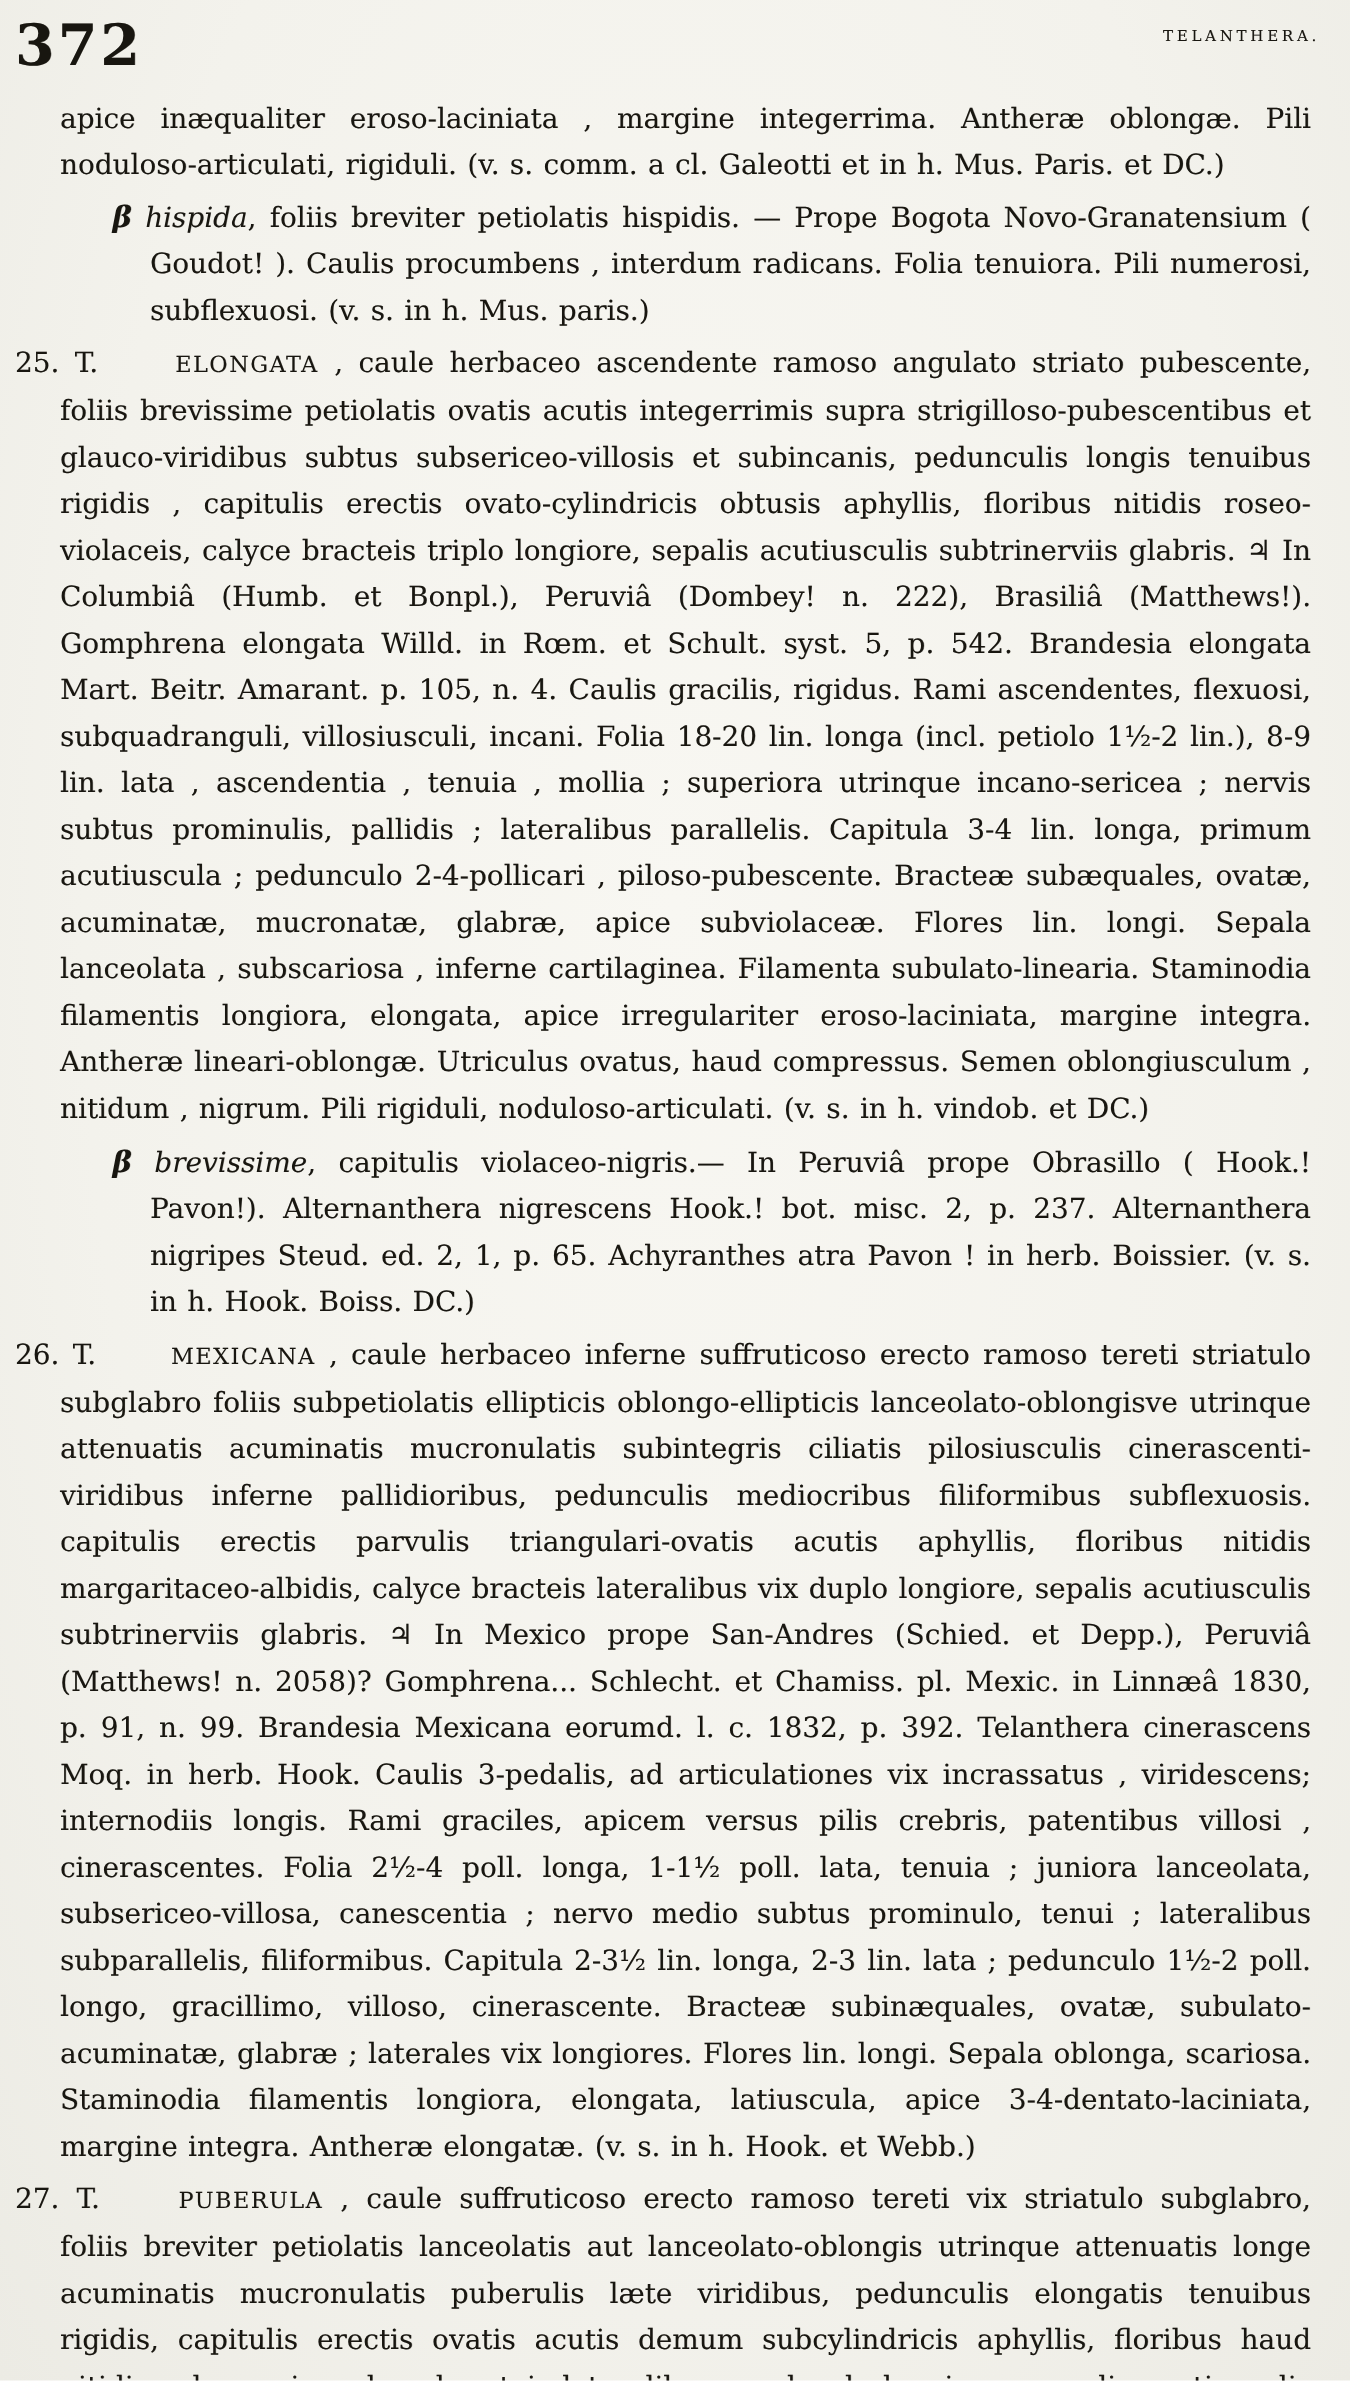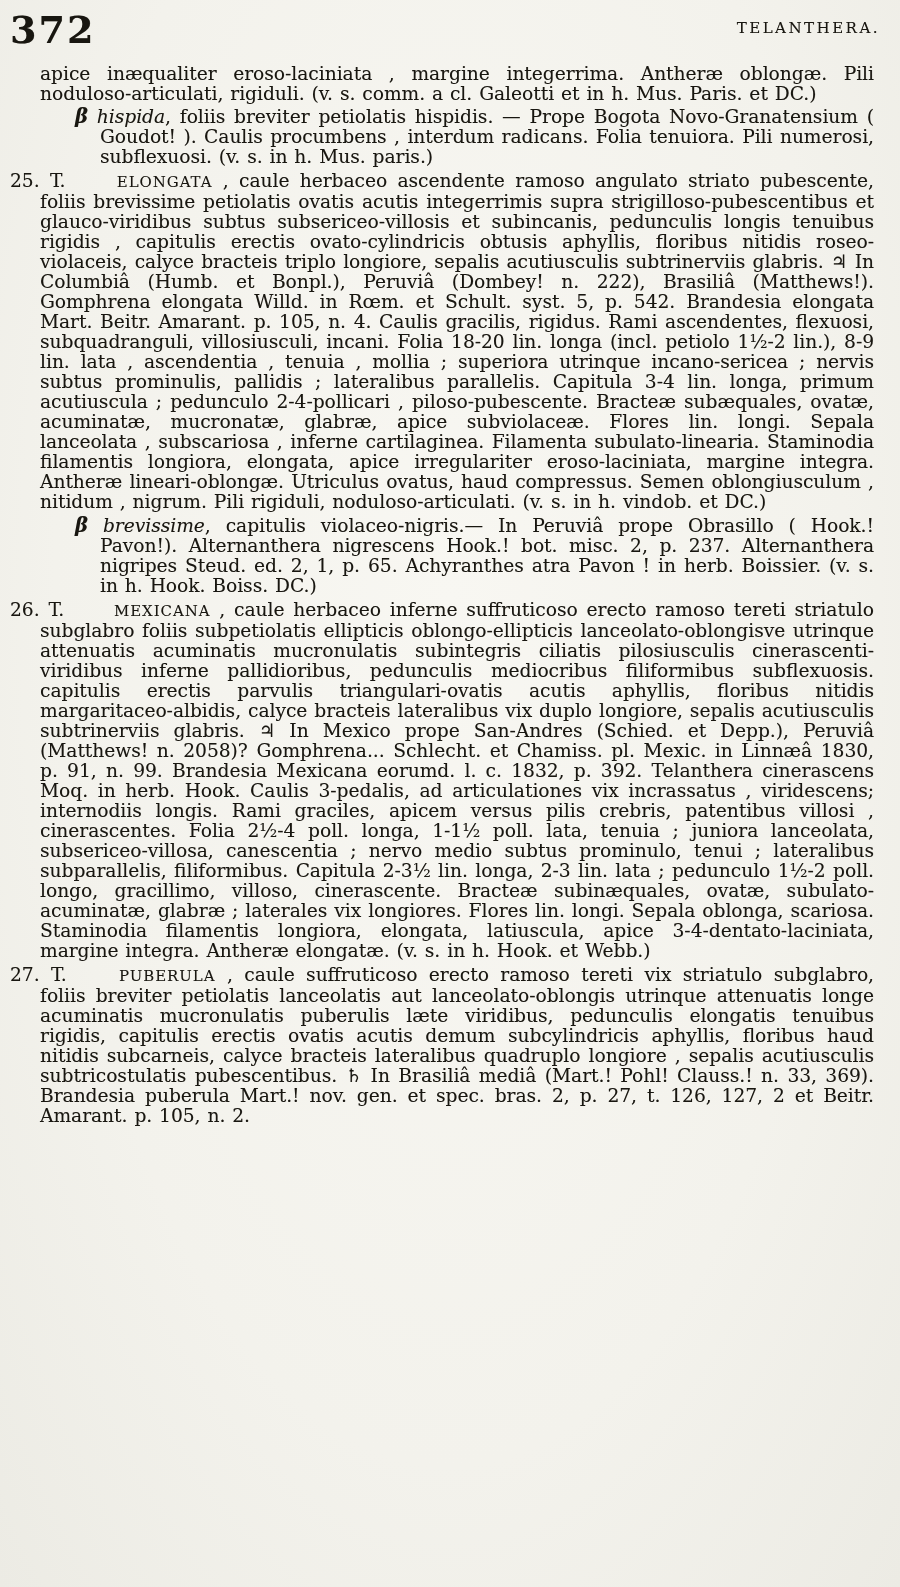--- a/index.html
+++ b/index.html
@@ -45,30 +45,30 @@
   }
   .title .seu {
     font-size: 18px;
     letter-spacing: 1px;
     vertical-align: 1px;
   }
   .running {
     position: absolute;
     right: 20px;
     top: 13px;
-    font-size: 15px;
+    font-size: 10px;
     letter-spacing: 2.5px;
     text-shadow: 0.2px 0.2px 0 rgba(24,20,12,0.4);
   }
   
   p.para {
     margin: 0;
     text-align: justify;
     font-size: 18.6px;
-    line-height: 20px;
+    line-height: 31px;
     text-shadow: 0.25px 0.25px 0 rgba(24,20,12,0.32);
     word-spacing: 1px;
   }
   p.continuation {
     margin-top: 2px;
   }
   p.variety {
     padding-left: 60px;      
     text-indent: -25px;      
     margin: 3px 0 4px;

